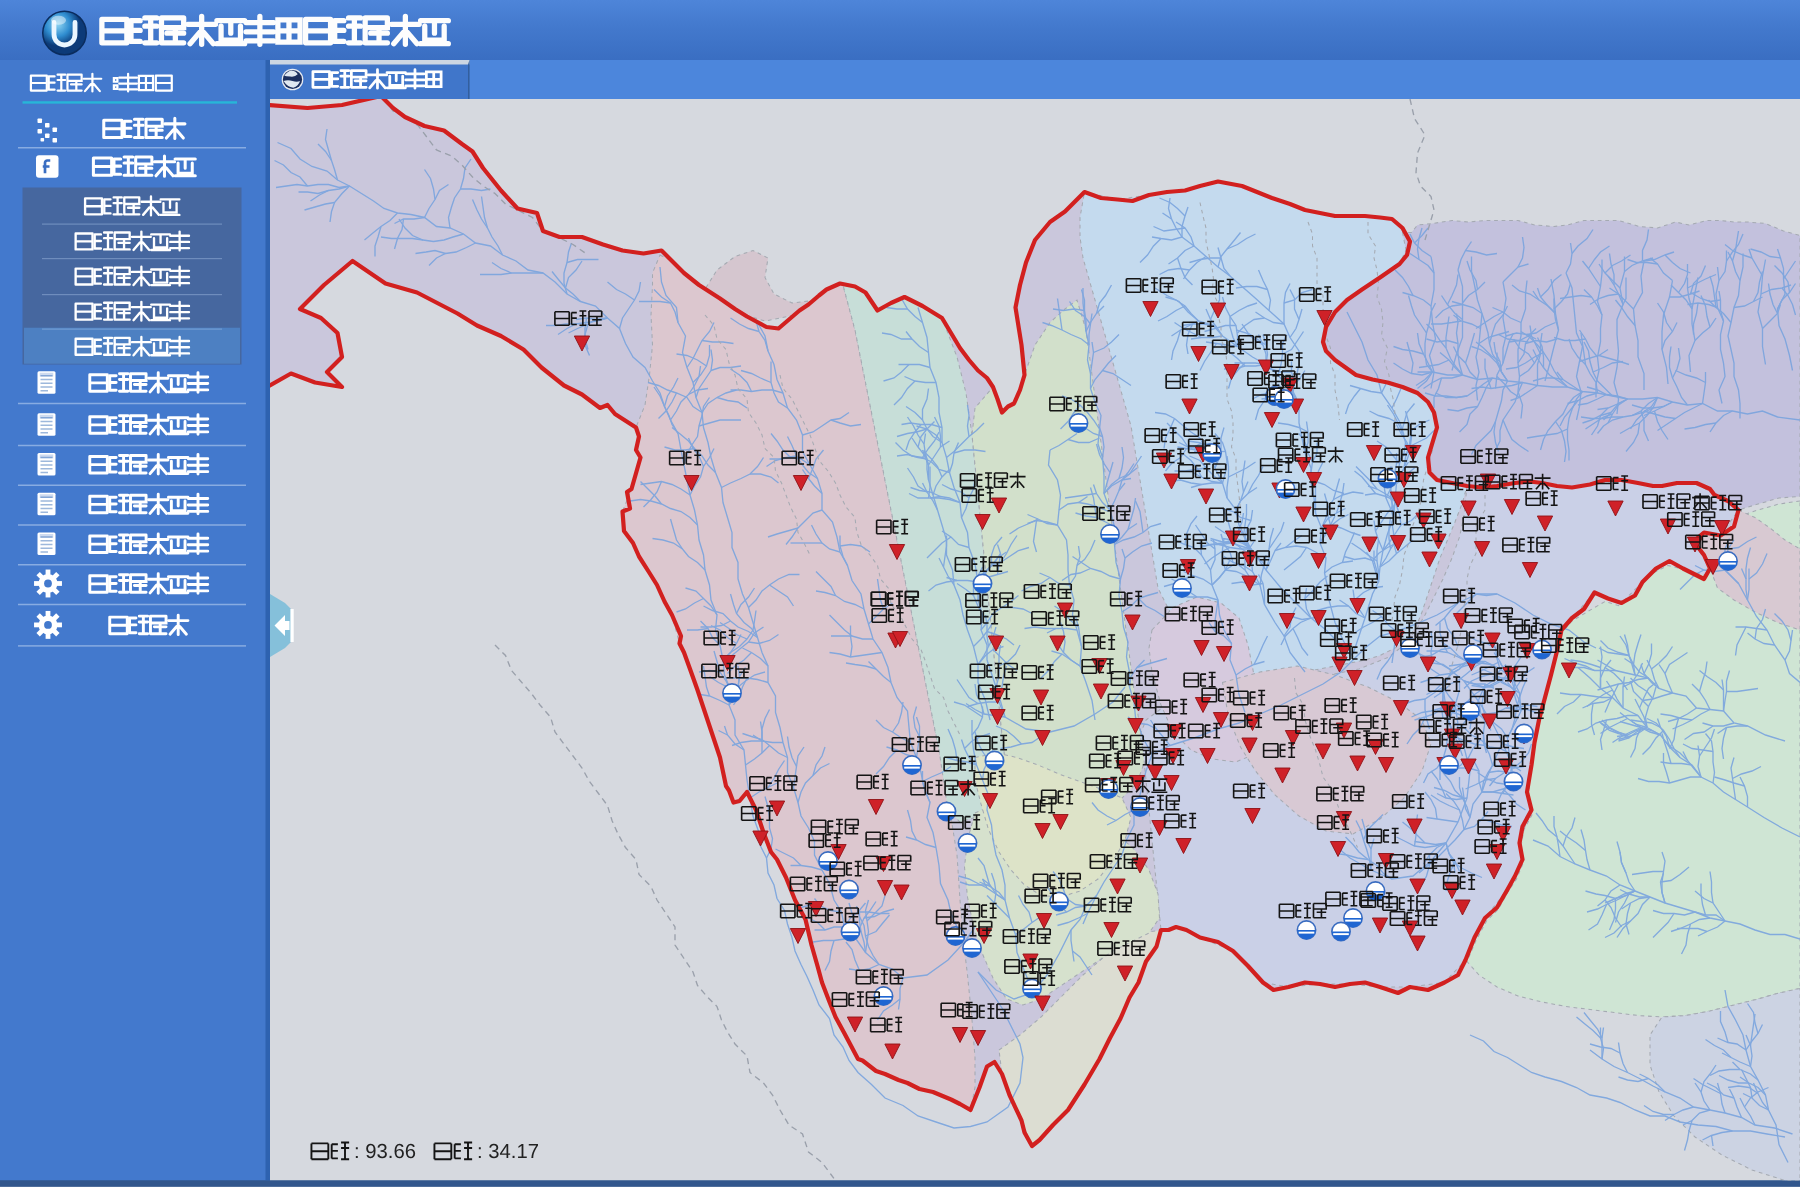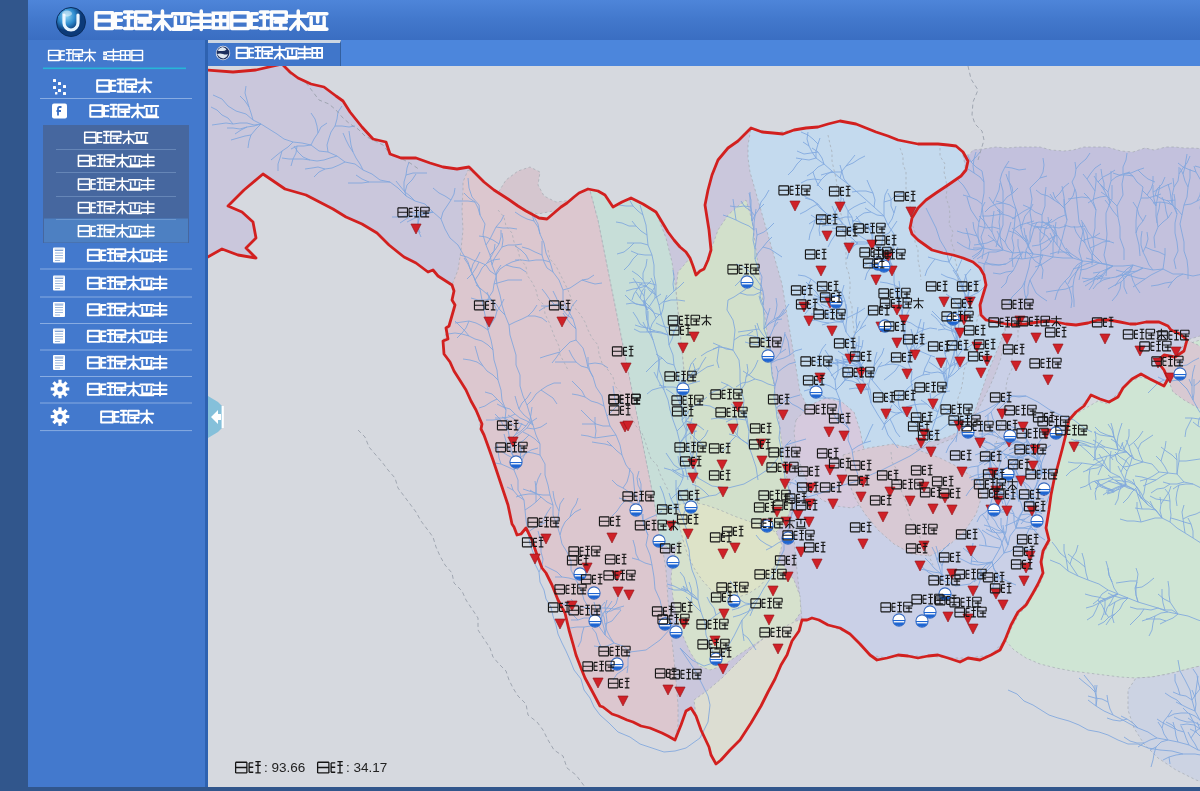--- a/index.html
+++ b/index.html
@@ -1,14 +1,14 @@
 <!DOCTYPE html>
 <html><head><meta charset="utf-8"><style>
 html,body{margin:0;padding:0;width:1200px;height:791px;overflow:hidden;background:#31568c;font-family:"Liberation Sans",sans-serif;}
-#page{position:relative;width:1056px;height:791px;margin-left:28px;}
+#page{position:relative;width:1056px;height:791px;}
 #hdr{position:absolute;left:0;top:0;width:1200px;height:40px;background:linear-gradient(180deg,#4e85d9 0%,#4379cd 45%,#3a6ec2 100%);}
 #side{position:absolute;left:0;top:40px;width:180px;height:747px;background:#4379cd;}
 #sideedge{position:absolute;left:177px;top:40px;width:3px;height:747px;background:#2e62b0;}
 #tabs{position:absolute;left:180px;top:40px;width:1020px;height:26px;background:#4c86dc;}
 #tab1{position:absolute;left:180px;top:40px;width:133px;height:26px;background:#4076ca;border-top:3px solid #ccd6e2;box-sizing:border-box;border-right:1px solid #335f9e;}
 #map{position:absolute;left:180px;top:66px;width:1020px;height:721px;background:#d6d9df;}
 #botline{position:absolute;left:0px;top:787px;width:1200px;height:4px;background:#31568c;}
 .wt path{stroke:#fff;stroke-width:1.25;fill:none;stroke-linecap:round;}
 .wtb path{stroke:#fff;stroke-width:1.5;fill:none;stroke-linecap:round;}
 .hd path{stroke:#fdfdfd;stroke-width:1.9;fill:none;stroke-linecap:round;}

